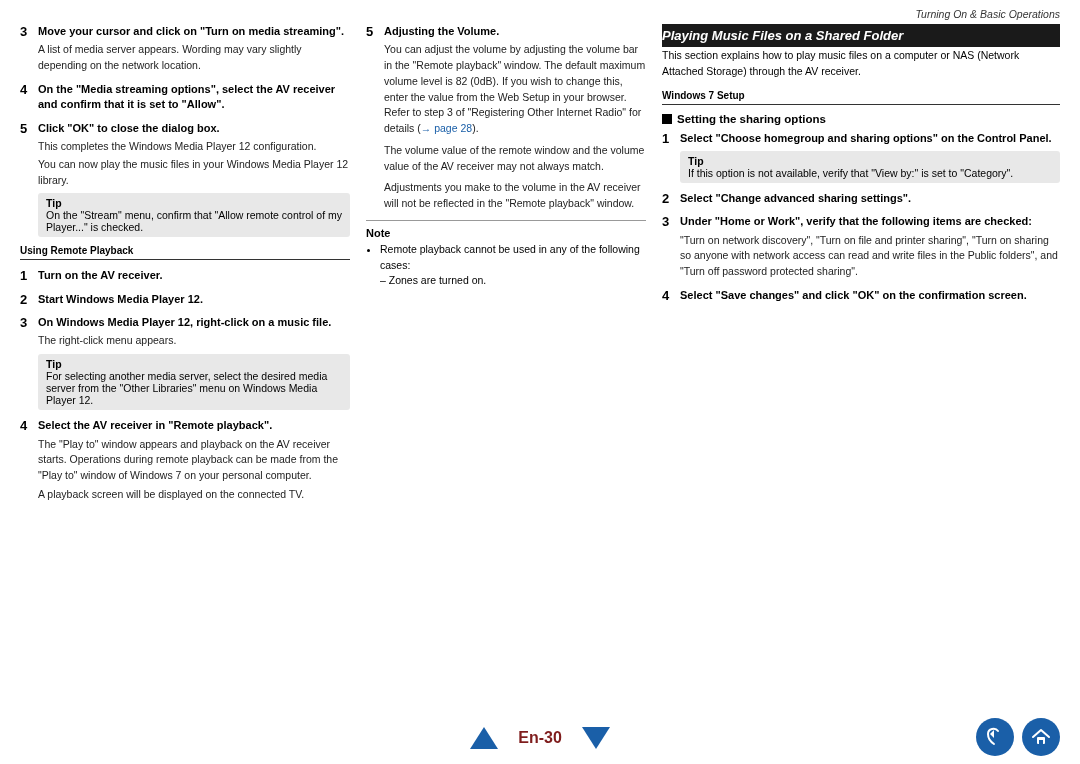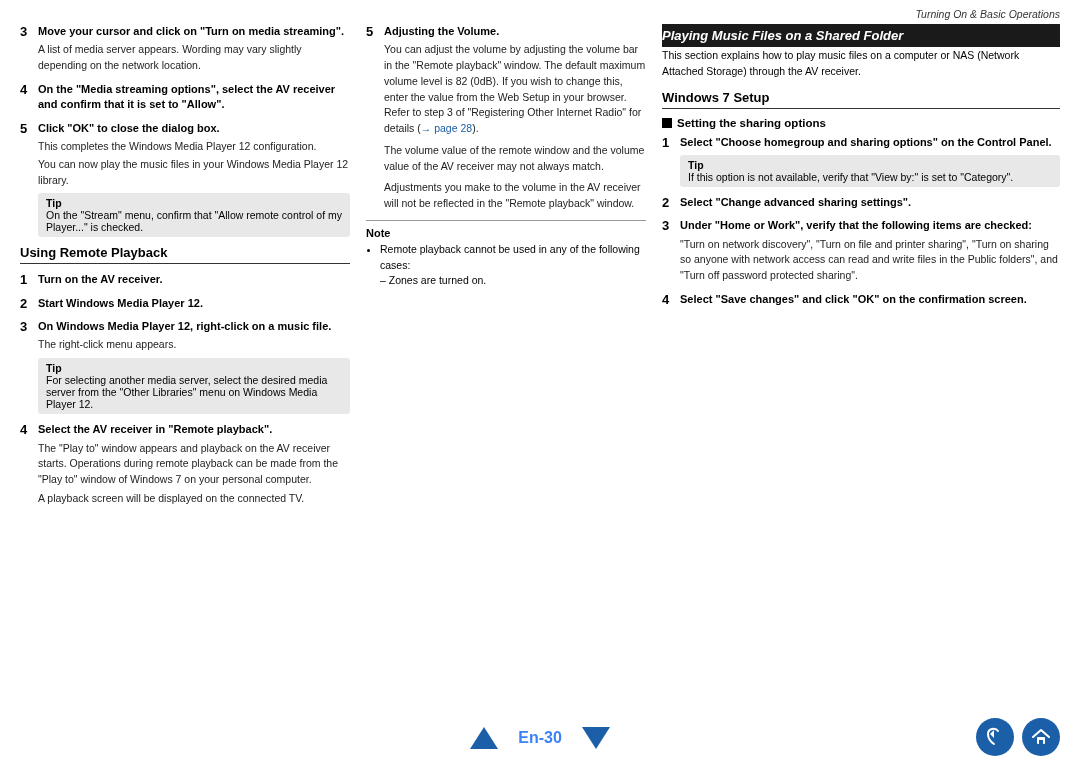--- a/index.html
+++ b/index.html
@@ -99,21 +99,21 @@
     }
 
     .note-box ul {
       padding-left: 14px;
       font-size: 10.5px;
       line-height: 1.5;
     }
 
     .section-title {
       font-weight: bold;
-      font-size: 13px;
+      font-size: 10px;
       border-bottom: 1.5px solid #333;
       padding-bottom: 3px;
       margin-bottom: 8px;
     }
 
     .highlighted-section-title {
       background: #1a1a1a;
       color: #ffffff;
       font-weight: bold;
       font-style: italic;
@@ -166,21 +166,21 @@
       border-left: 14px solid transparent;
       border-right: 14px solid transparent;
       border-bottom: 22px solid #1a5fa8;
       cursor: pointer;
       margin-right: 10px;
     }
 
     .footer-page-label {
       font-size: 16px;
       font-weight: bold;
-      color: #3b82f6;
+      color: #7f1d1d;
       margin: 16px 10px;
     }
 
     .footer-triangle-down {
       width: 0;
       height: 0;
       border-left: 14px solid transparent;
       border-right: 14px solid transparent;
       border-top: 22px solid #1a5fa8;
       cursor: pointer;

